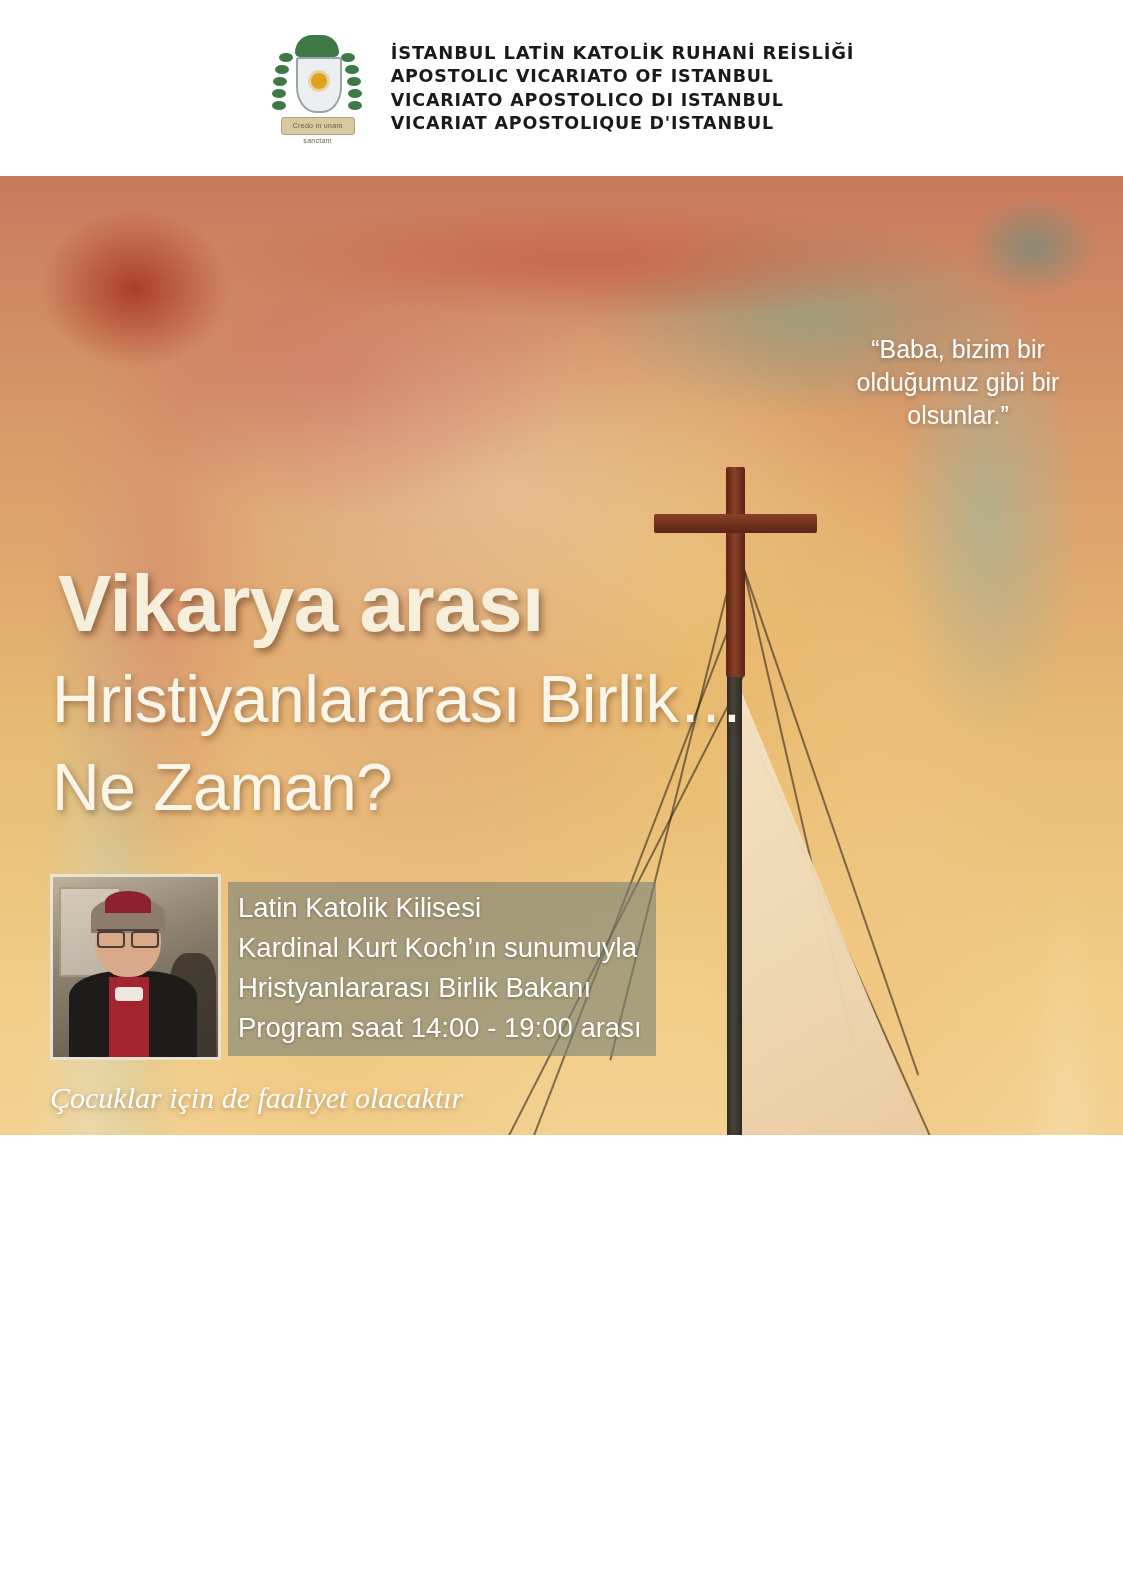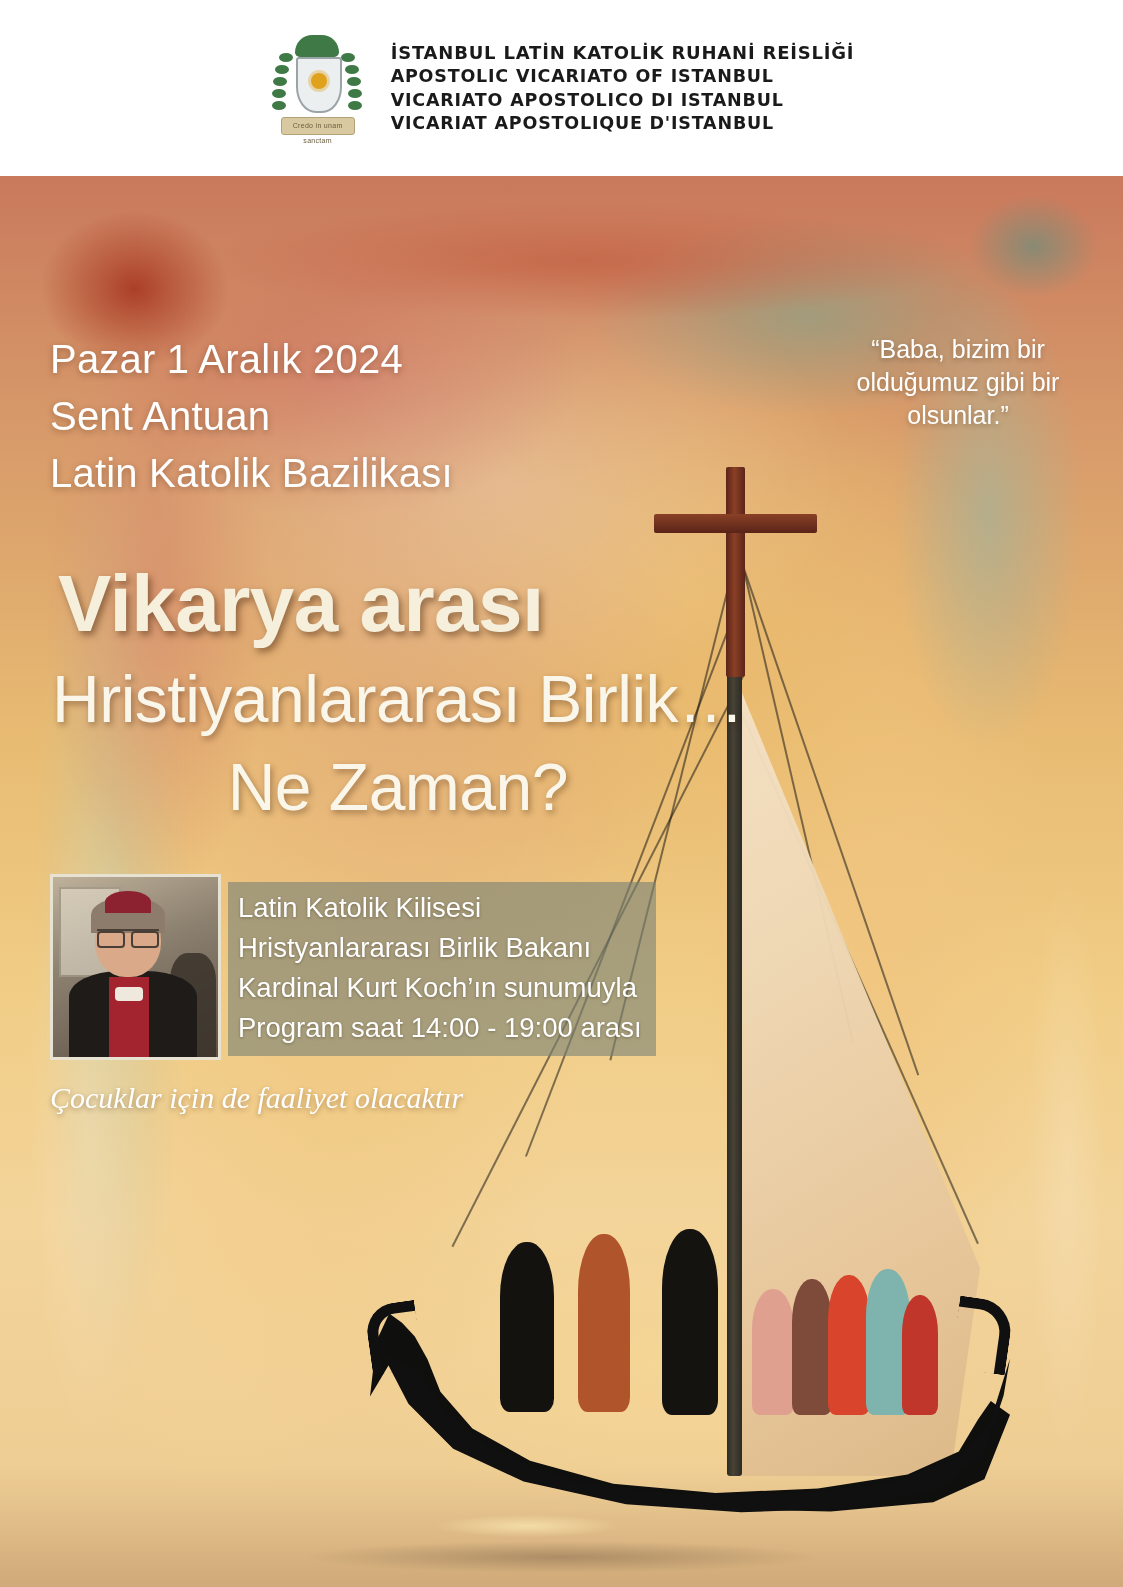--- a/index.html
+++ b/index.html
@@ -6,21 +6,21 @@
     margin: 0;
     padding: 0;
     background: #ffffff;
   }
   body {
     font-family: "Liberation Sans", sans-serif;
   }
   .poster {
     position: relative;
     width: 1123px;
-    height: 1587px;
+    height: 1135px;
     overflow: hidden;
     background: #ffffff;
   }
 
   
   .header {
     position: absolute;
     left: 0; top: 0;
     width: 1123px;
     height: 176px;
@@ -252,21 +252,21 @@
   .title-sub {
     position: absolute;
     left: 52px;
     top: 490px;
     font-size: 66px;
     color: #fbf6ea;
     line-height: 1.0;
     letter-spacing: -0.5px;
     text-shadow: 2px 3px 6px rgba(70,35,12,0.42);
   }
-  .title-sub .l2 { display: block; margin-top: 22px; text-align: center; }
+  .title-sub .l2 { display: block; margin-top: 22px; }
 
   .speaker-box {
     position: absolute;
     left: 228px;
     top: 706px;
     background: rgba(122,130,118,0.62);
     padding: 6px 14px 8px 10px;
     color: #ffffff;
     font-size: 27.5px;
     line-height: 1.45;
@@ -463,25 +463,20 @@
       <div class="fig" style="left:662px;bottom:172px;width:56px;height:186px;background:#15130f;"></div>
       <div class="fig" style="left:752px;bottom:172px;width:42px;height:126px;background:#e0a090;"></div>
       <div class="fig" style="left:792px;bottom:172px;width:40px;height:136px;background:#7e4a3a;"></div>
       <div class="fig" style="left:828px;bottom:172px;width:42px;height:140px;background:#d8452c;"></div>
       <div class="fig" style="left:866px;bottom:172px;width:44px;height:146px;background:#7fb3ad;"></div>
       <div class="fig" style="left:902px;bottom:172px;width:36px;height:120px;background:#c0362a;"></div>
 
       <div class="sand-spray"></div>
     </div>
 
-    <div class="date-block">
-      <div>Pazar 1 Aralık 2024</div>
-      <div>Sent Antuan</div>
-      <div>Latin Katolik Bazilikası</div>
-    </div>
 
     <div class="verse">
       <span>“Baba, bizim bir olduğumuz gibi bir olsunlar.”</span>
     </div>
 
     <div class="title-main">Vikarya arası</div>
     <div class="title-sub">
       <span>Hristiyanlararası Birlik…</span>
       <span class="l2">Ne Zaman?</span>
     </div>
@@ -494,20 +489,20 @@
       <div class="sash"></div>
       <div class="collar"></div>
       <div class="head"></div>
       <div class="hair"></div>
       <div class="zucchetto"></div>
       <div class="glasses"></div>
     </div>
 
     <div class="speaker-box">
       <div>Latin Katolik Kilisesi</div>
+      <div>Kardinal Kurt Koch’ın sunumuyla</div>
       <div>Hristyanlararası Birlik Bakanı</div>
-      <div>Kardinal Kurt Koch’ın sunumuyla</div>
       <div>Program saat 14:00 - 19:00 arası</div>
     </div>
 
     <div class="children-note">Çocuklar için de faaliyet olacaktır</div>
   </div>
 </div>
 
 </body></html>

